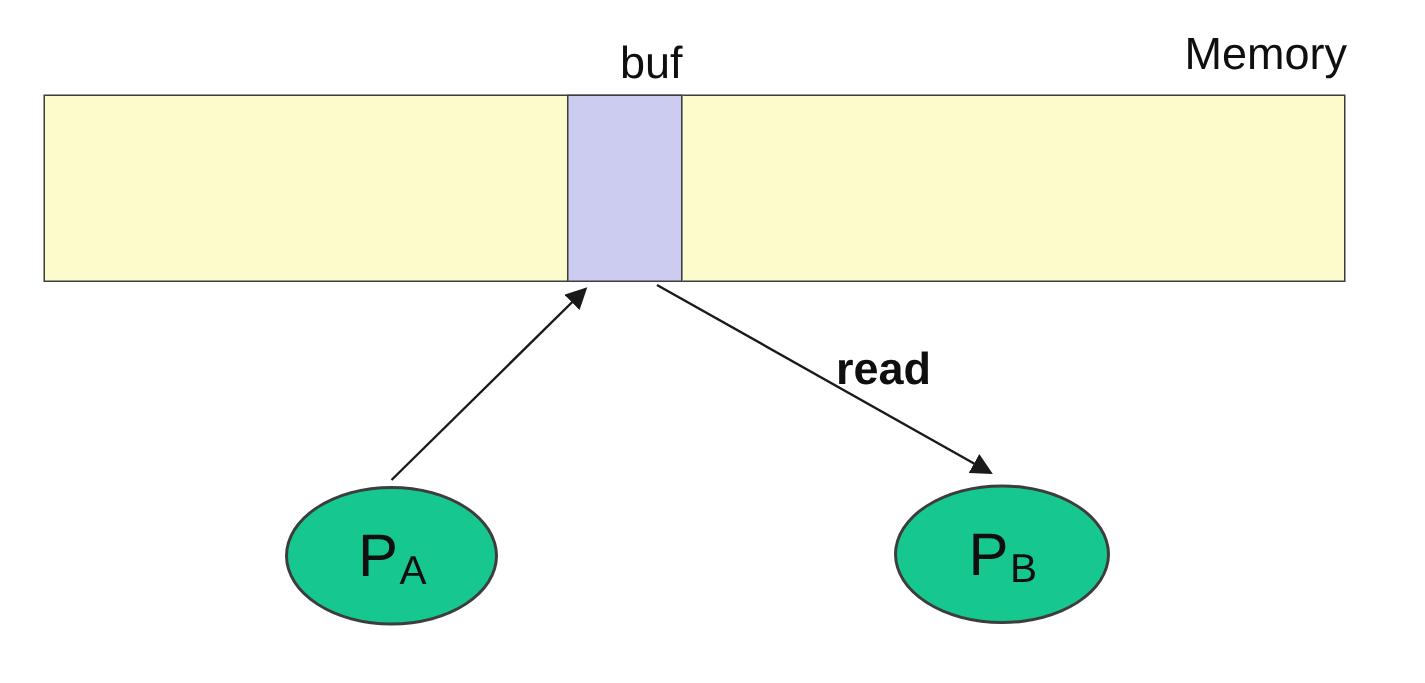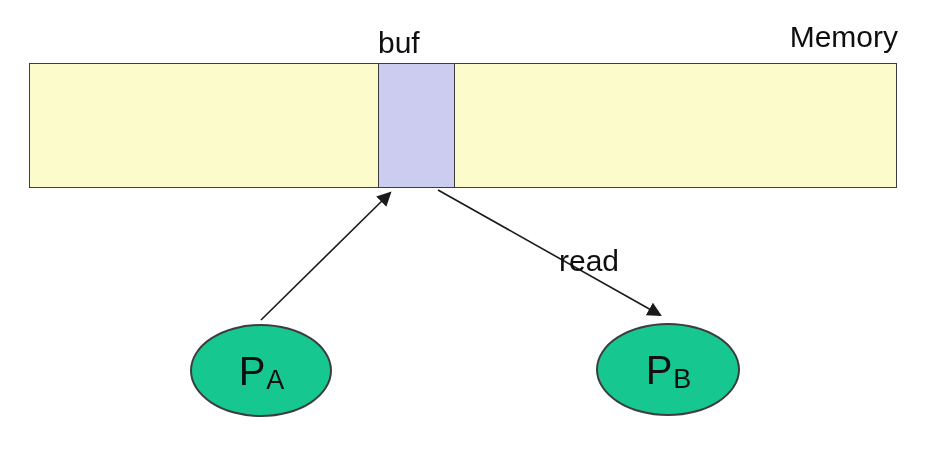--- a/index.html
+++ b/index.html
@@ -40,35 +40,36 @@
     width: 77px;
     height: 125px;
     background: var(--buf-fill, #CCCCF0);
     border: 1.5px solid var(--outline, #3d3d3d);
     box-sizing: border-box;
   }
   .buf-label {
     left: 378px;
     top: 26px;
     width: 77px;
-    text-align: left;
+    text-align: right;
   }
   .memory-label {
     top: 20px;
     right: 52px;
   }
   .write-label {
     left: 294px;
     top: 230px;
     transform: translateX(-50%);
   }
   .read-label {
     left: 589px;
-    top: 244px;
+    top: 230px;
     transform: translateX(-50%);
+    font-weight: bold;
   }
   .arrow-layer {
     position: absolute;
     left: 0;
     top: 0;
     width: 950px;
     height: 455px;
     pointer-events: none;
   }
   .arrow-line {

